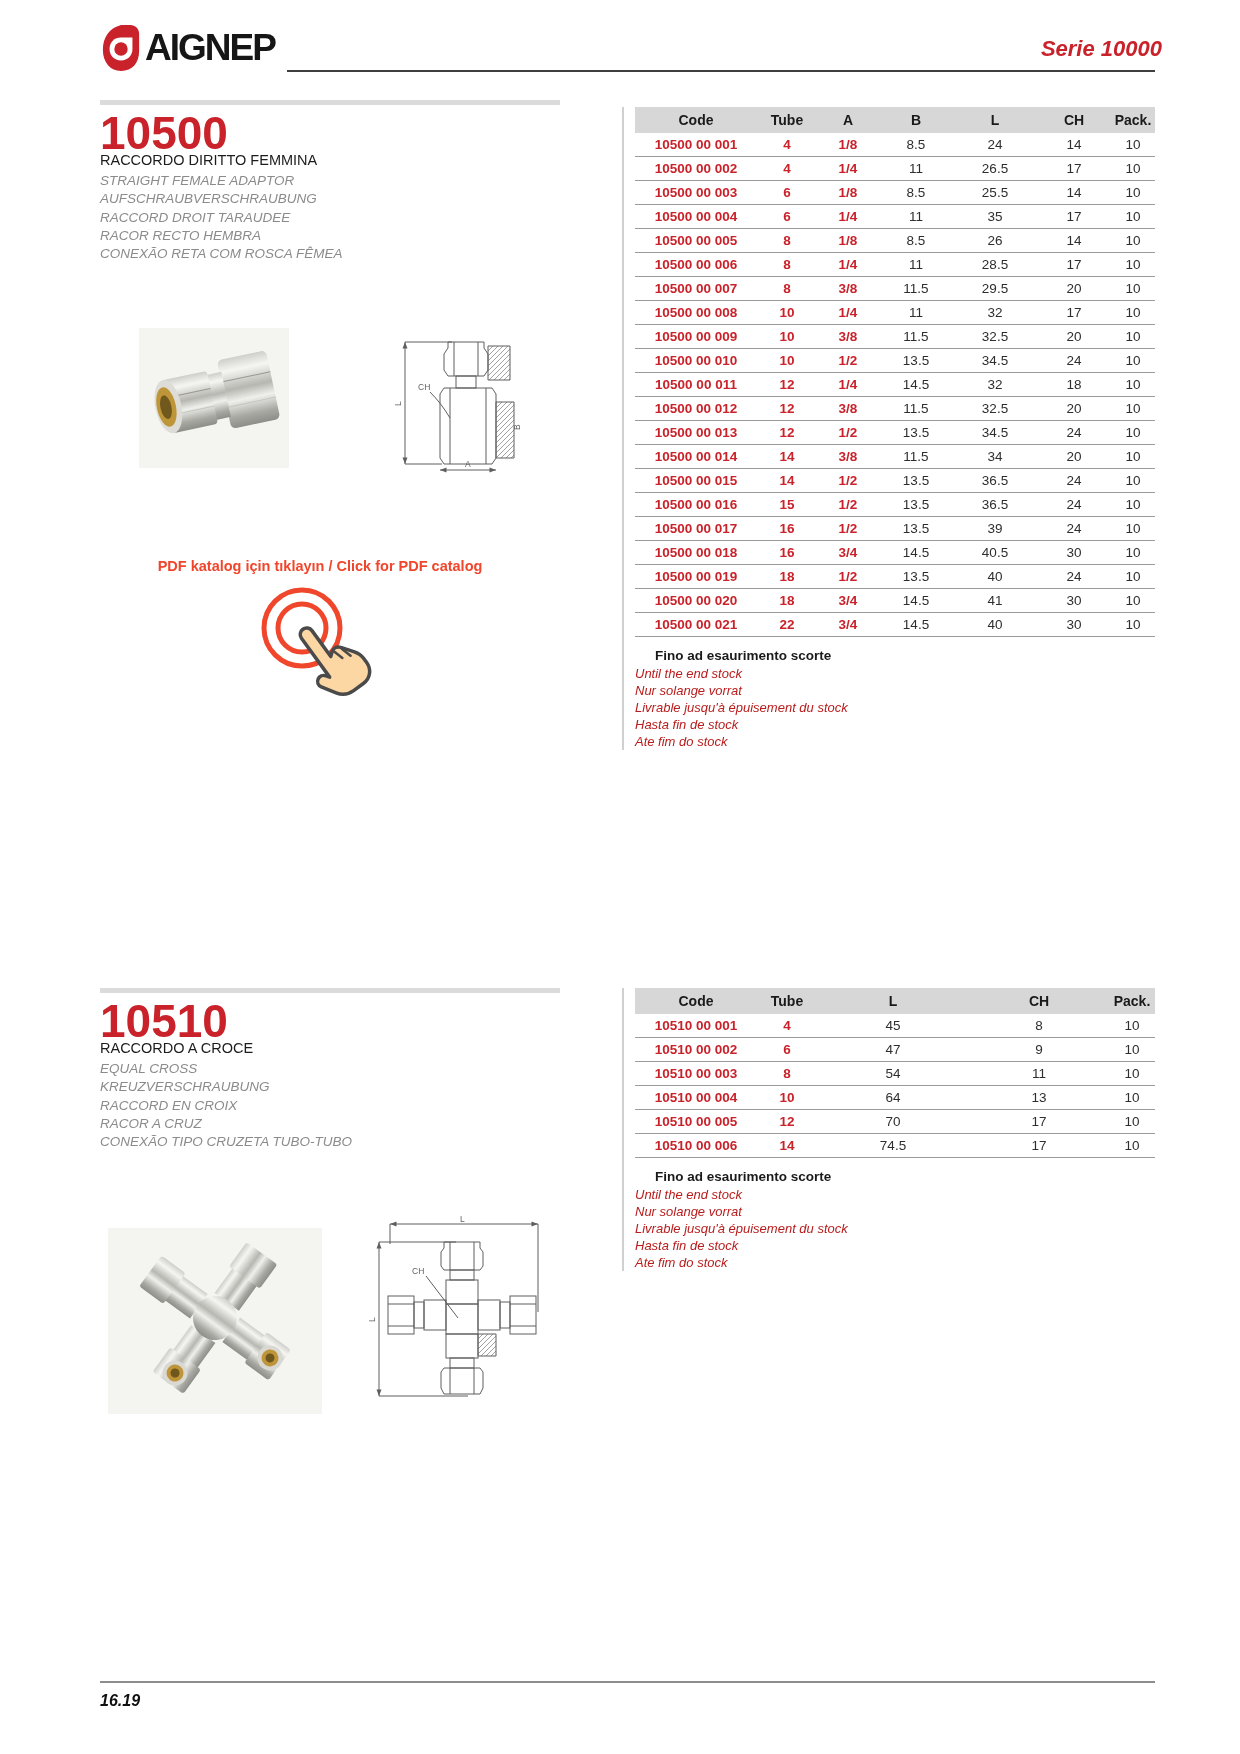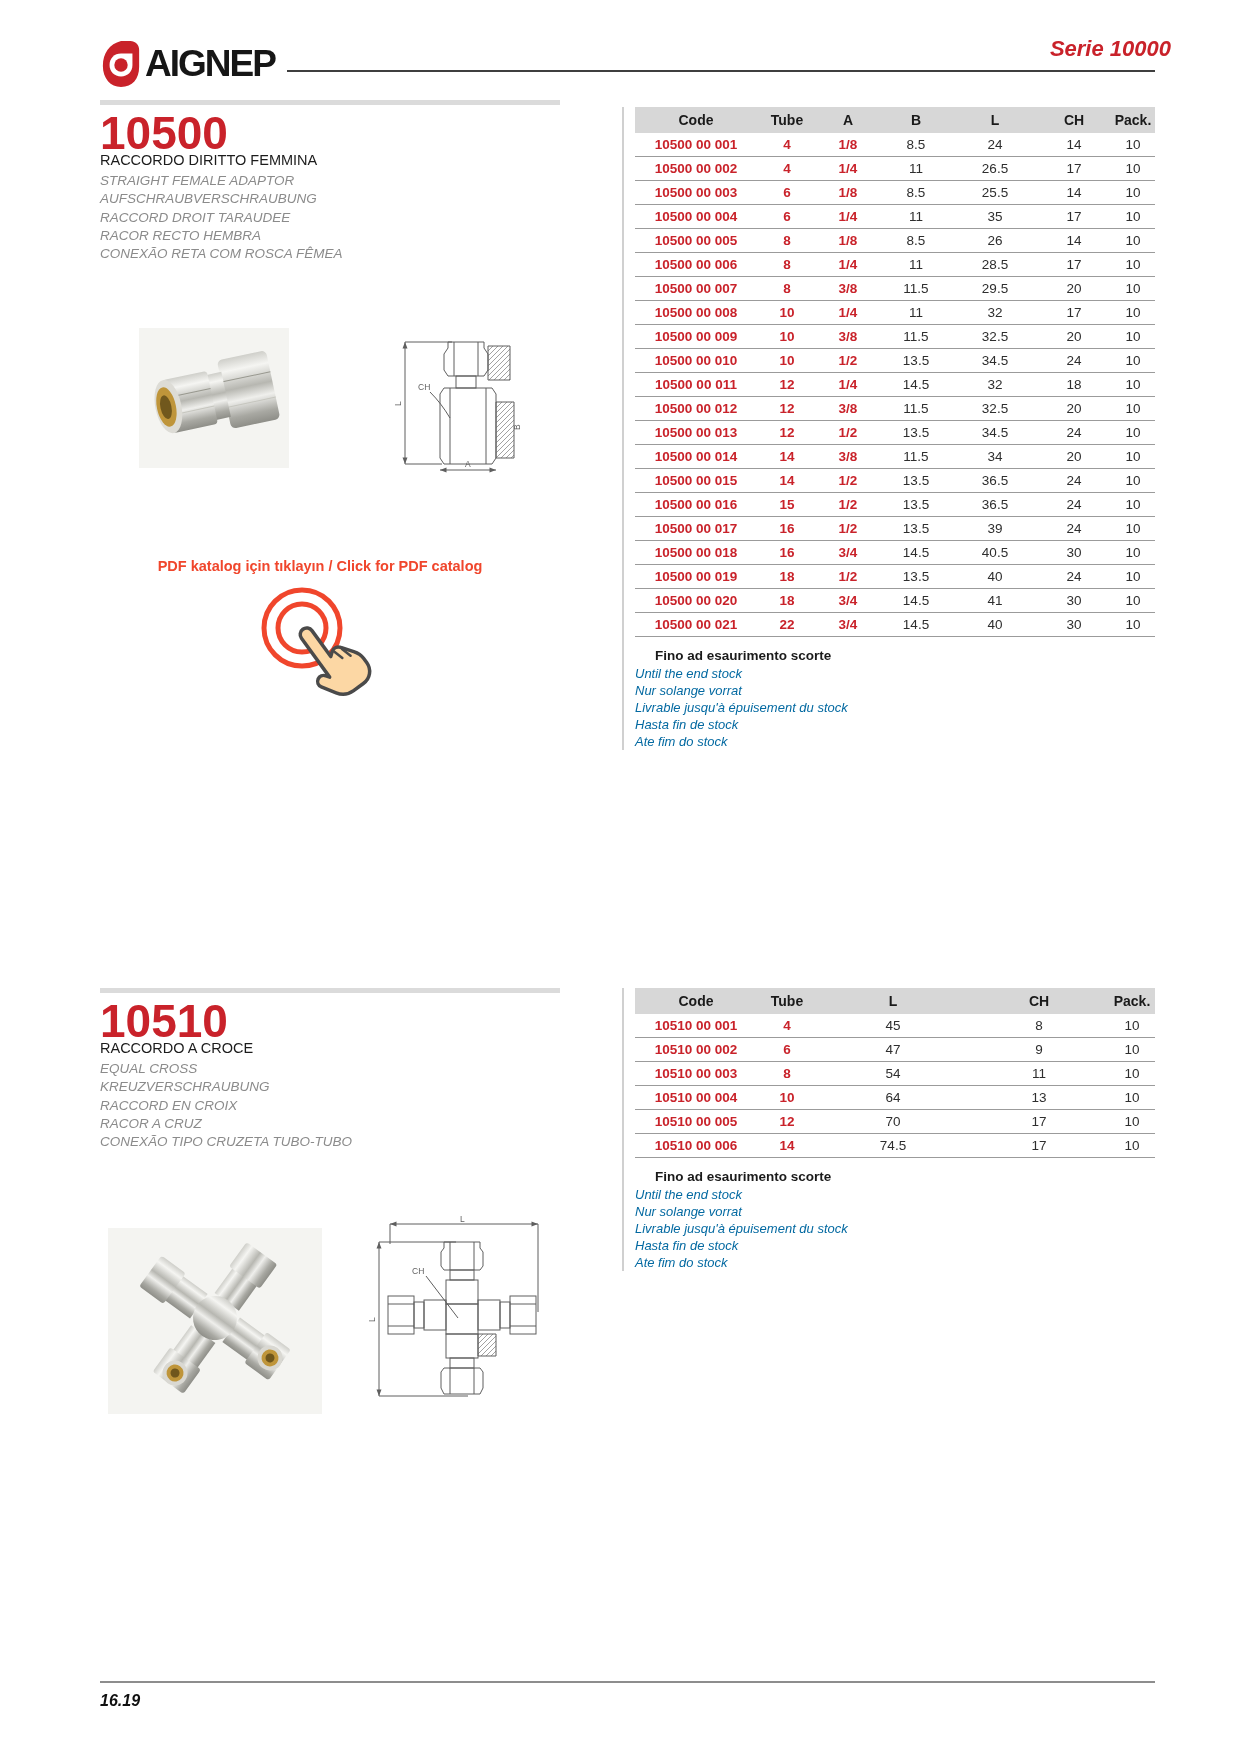--- a/index.html
+++ b/index.html
@@ -1,25 +1,25 @@
 <!DOCTYPE html>
 <html><head>
 <meta charset="utf-8">
 <style>
   * { margin:0; padding:0; box-sizing:border-box; }
   body { background:#fff; }
   .page { position:relative; width:1240px; height:1754px; background:#ffffff;
           font-family:"Liberation Sans", sans-serif; overflow:hidden; }
 
   
-  .logo { position:absolute; left:100px; top:40px; display:flex; align-items:center; gap:3px; }
+  .logo { position:absolute; left:100px; top:24px; display:flex; align-items:center; gap:3px; }
   .logo-icon { width:42px; height:48px; }
   .logo-text { font-size:37px; font-weight:700; color:#161616; letter-spacing:-2px; }
   .hdr-rule { position:absolute; left:287px; top:70px; width:868px; height:2px; background:#3f3f3f; }
-  .series { position:absolute; left:16px; top:36px; width:1155px; text-align:right;
+  .series { position:absolute; left:7px; top:36px; width:1155px; text-align:right;
             font-size:22px; font-style:italic; font-weight:700; color:#c9222a; }
 
   
   .sec { position:absolute; left:0; width:1240px; }
   .sec-a { top:100px; height:880px; }
   .sec-b { top:988px; height:650px; }
   .left-col { position:absolute; left:100px; top:0; width:460px; }
   .topbar { height:5px; background:#dbdbdb; margin-bottom:10px; }
   .sec-code { font-size:46px; font-weight:700; color:#c9222a; line-height:37px; }
   .sec-title { font-size:14.5px; font-weight:400; color:#1c1c1c; }
@@ -54,21 +54,21 @@
   .t7 th:nth-child(6), .t7 td:nth-child(6){ width:74px; }
   .t7 th:nth-child(7), .t7 td:nth-child(7){ width:44px; }
   .t5 th:nth-child(1), .t5 td:nth-child(1){ width:122px; }
   .t5 th:nth-child(2), .t5 td:nth-child(2){ width:60px; }
   .t5 th:nth-child(3), .t5 td:nth-child(3){ width:152px; }
   .t5 th:nth-child(4), .t5 td:nth-child(4){ width:140px; }
   .t5 th:nth-child(5), .t5 td:nth-child(5){ width:46px; }
 
   .note { margin-top:11px; }
   .note-title { font-size:13.5px; font-weight:700; color:#1a1a1a; margin-bottom:2px;padding-left:20px; }
-  .note-line { font-size:13px; font-style:italic; color:#0369a1; line-height:17px; }
+  .note-line { font-size:13px; font-style:italic; color:#b91c1c; line-height:17px; }
 
   
   .ftr-rule { position:absolute; left:100px; top:1681px; width:1055px; height:2px; background:#8d8d8d; }
   .page-num { position:absolute; left:100px; top:1692px; font-size:16px; font-weight:700;
               font-style:italic; color:#101010; }
 
   svg text { font-family:"Liberation Sans", sans-serif; }
 </style>
 </head>
 <body>

